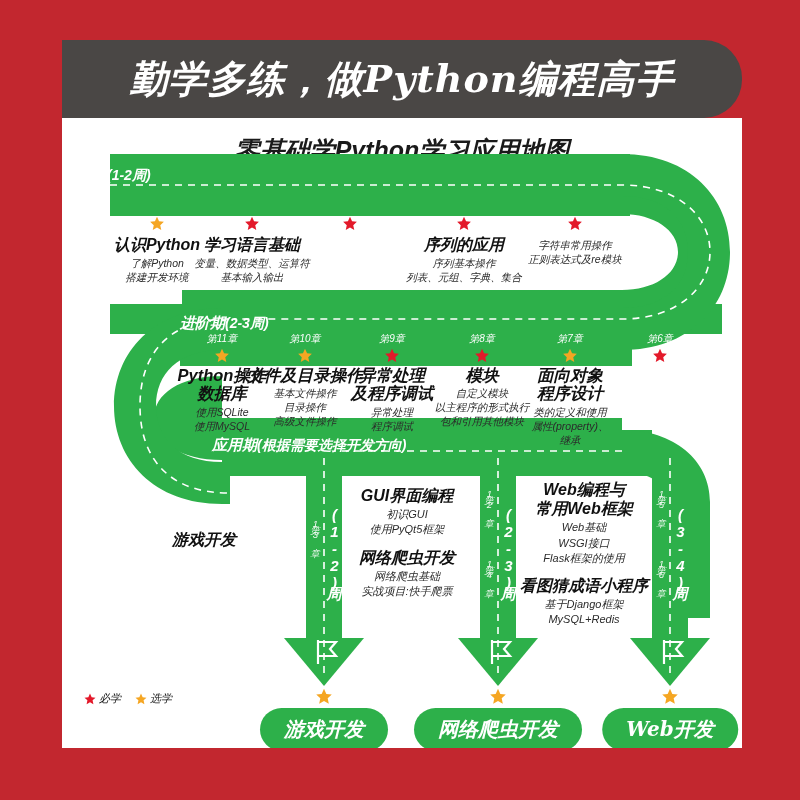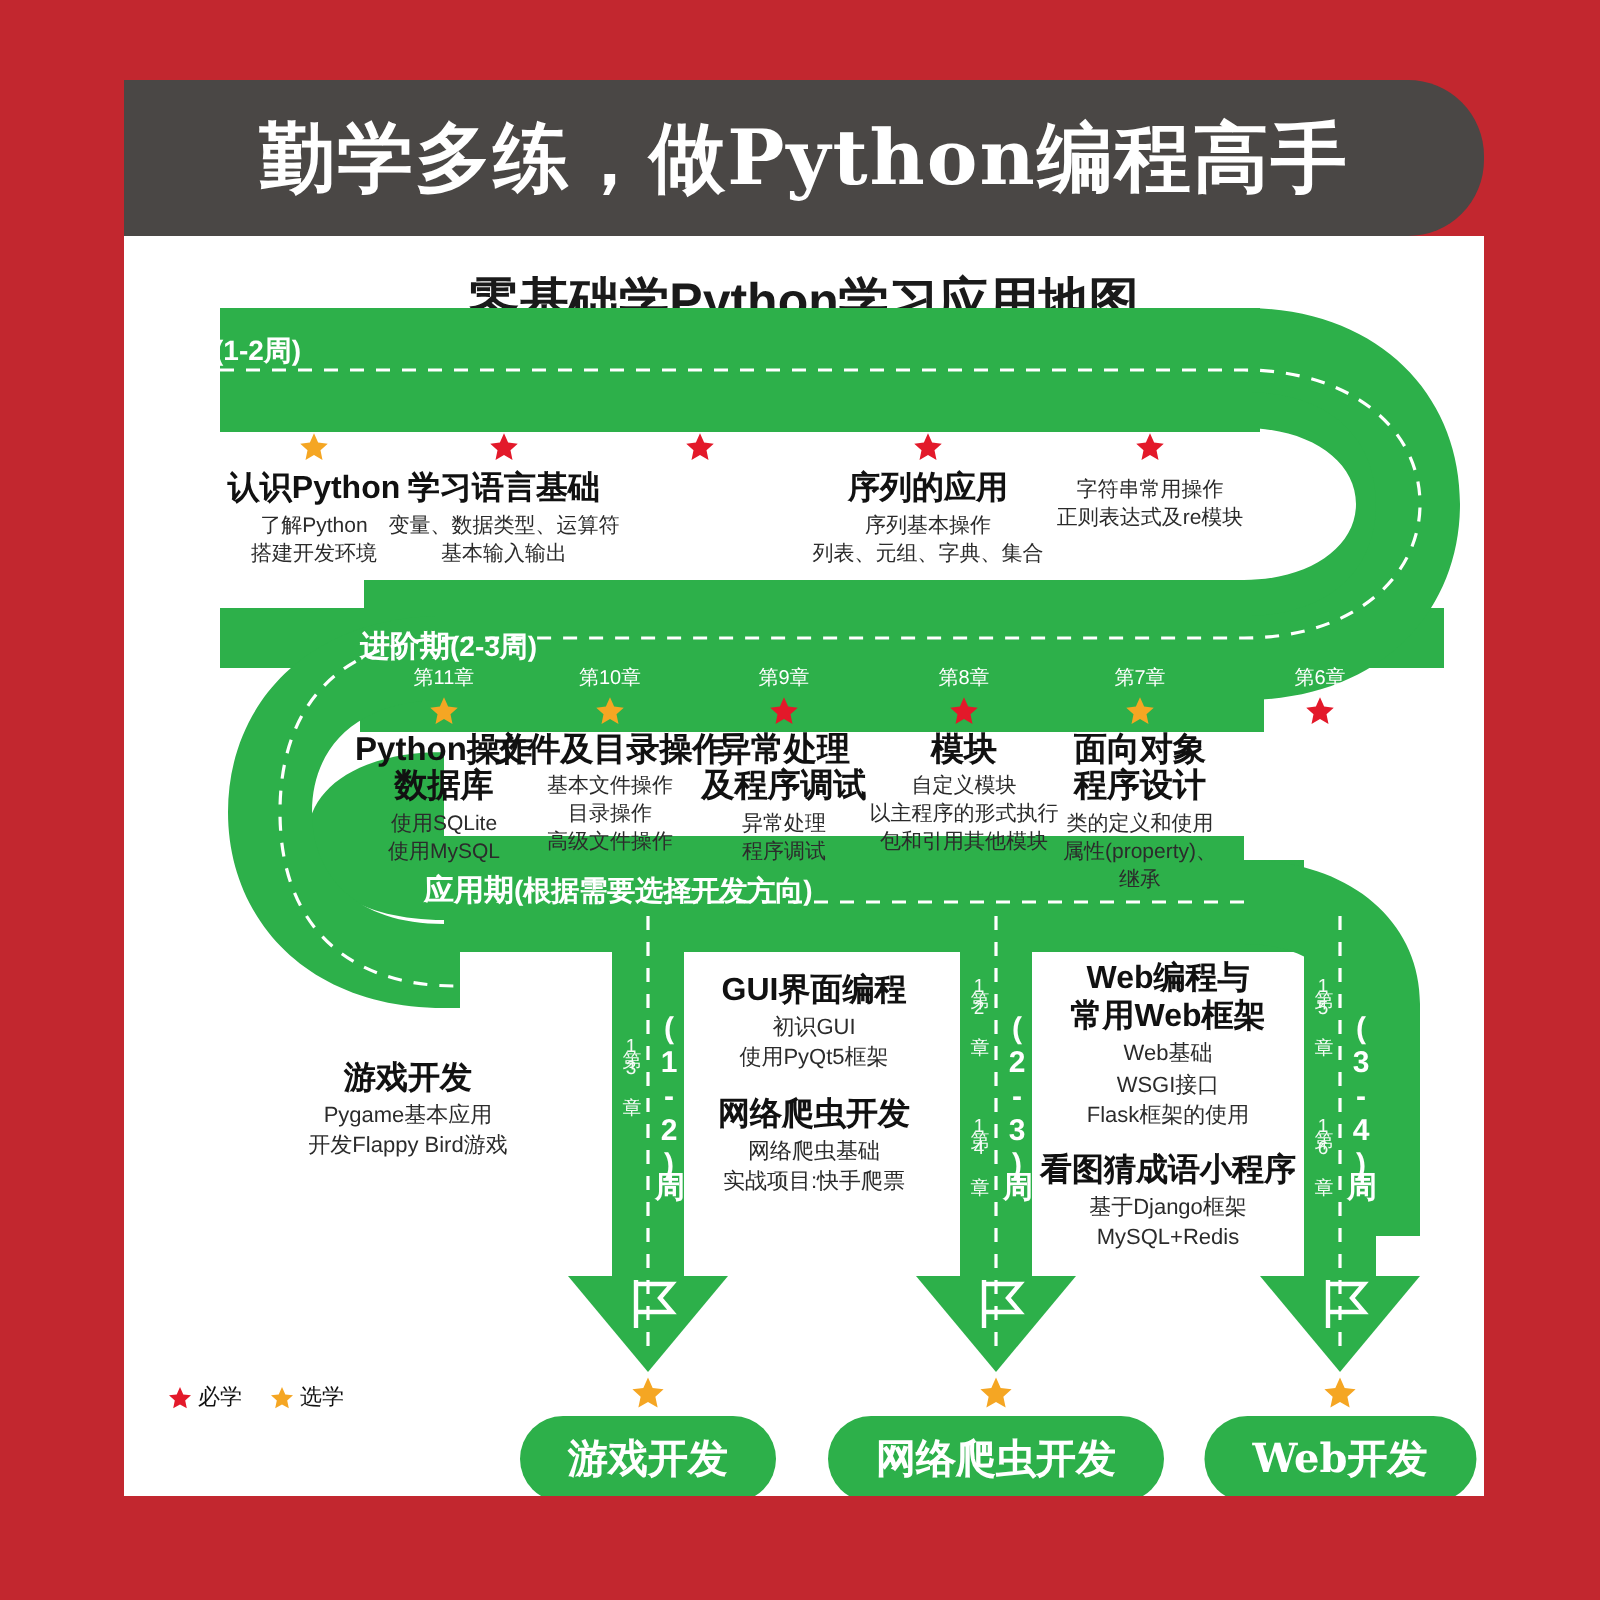--- a/index.html
+++ b/index.html
@@ -7,20 +7,21 @@
     width: 800px; height: 800px;
     font-family: "Liberation Sans", "DejaVu Sans", sans-serif;
     overflow: hidden;
   }
   body { background: #c2272f; }
 
   #poster {
     position: relative;
     width: 800px; height: 700px;
     background: #c2272f;
+    font-style: italic;
   }
 
   
   .header-bar {
     position: absolute;
     left: 62px; top: 40px;
     width: 680px; height: 78px;
     background: #4a4745;
     border-top-right-radius: 38px;
     border-bottom-right-radius: 38px;
@@ -445,24 +446,20 @@
     <div class="vtext chapv" style="left:420px; top:370px;">第12章</div>
     <div class="vtext chapv" style="left:420px; top:440px;">第14章</div>
     <div class="vtext week" style="left:436px; top:388px;">(2-3周)</div>
 
     <div class="vtext chapv" style="left:592px; top:370px;">第15章</div>
     <div class="vtext chapv" style="left:592px; top:440px;">第16章</div>
     <div class="vtext week" style="left:608px; top:388px;">(3-4周)</div>
 
     <div class="branch" style="left:142px; top:412px;">
       <div class="b-head">游戏开发</div>
-      <div class="b-sub">
-        <div>Pygame基本应用</div>
-        <div>开发Flappy Bird游戏</div>
-      </div>
     </div>
 
     <div class="branch" style="left:345px; top:368px;">
       <div class="b-head">GUI界面编程</div>
       <div class="b-sub">
         <div>初识GUI</div>
         <div>使用PyQt5框架</div>
       </div>
       <div class="b-gap"></div>
       <div class="b-head">网络爬虫开发</div>

